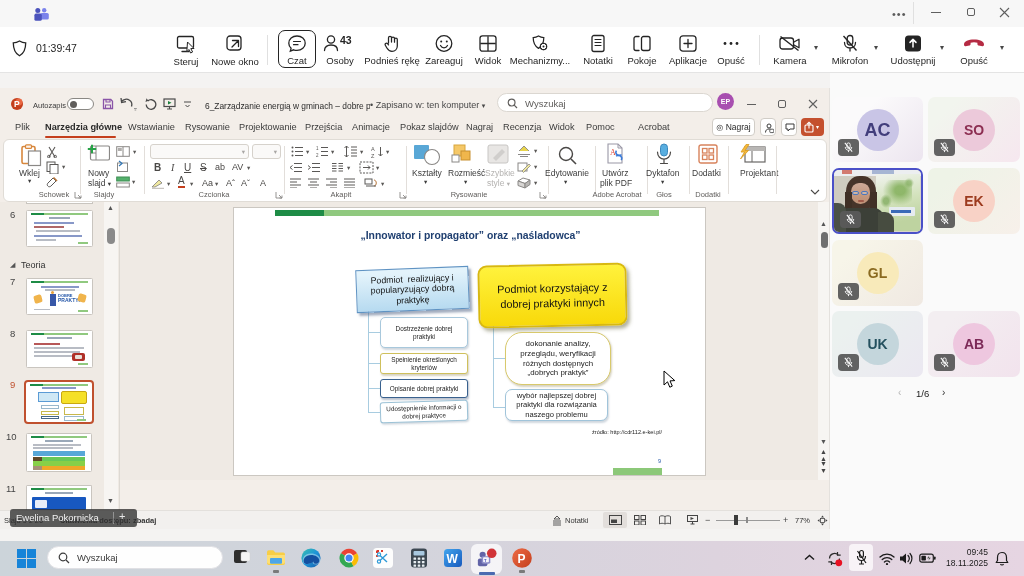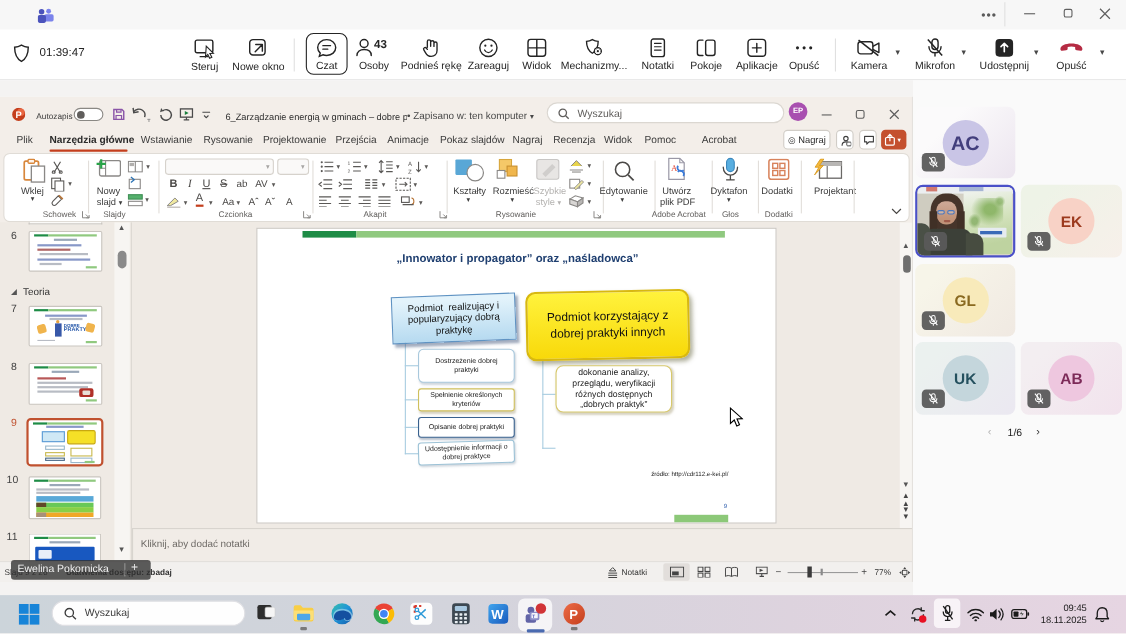--- a/index.html
+++ b/index.html
@@ -657,37 +657,35 @@
 
       <div class="ab" style="left:122px;top:60px;width:113px;height:43px;background:linear-gradient(180deg,#e3f3fb 10%,#b6daf0);border:1.4px solid #5f93c3;box-shadow:2.5px 3px 2.5px rgba(70,90,125,.5);transform:rotate(-2.2deg);display:flex;align-items:center;justify-content:center;text-align:center;font-size:8.8px;color:#111;line-height:1.2">Podmiot&nbsp; realizujący i popularyzujący dobrą praktykę</div>
 
       <div class="ab" style="left:244px;top:56px;width:149px;height:63px;background:linear-gradient(180deg,#fff23c,#f8d90a);border:2px solid #d8b810;border-radius:9px;box-shadow:2.5px 3px 4px rgba(100,100,60,.5);transform:rotate(-1.2deg);display:flex;align-items:center;justify-content:center;text-align:center;font-size:10.8px;color:#111;line-height:1.35">Podmiot korzystający z<br>dobrej praktyki innych</div>
 
       <div class="sbox" style="left:146px;top:109px;width:88px;height:31px;border:1.2px solid #a8c8dc;border-radius:5px;font-size:6.4px;box-shadow:1px 1.5px 2px rgba(120,140,160,.35)">Dostrzeżenie dobrej<br>praktyki</div>
       <div class="sbox" style="left:146px;top:145px;width:88px;height:21px;border:1.2px solid #cfc05c;border-radius:3px;font-size:6.4px;box-shadow:1px 1.5px 2px rgba(140,130,80,.35)">Spełnienie określonych<br>kryteriów</div>
       <div class="sbox" style="left:146px;top:171px;width:88px;height:19px;border:1.4px solid #39618e;border-radius:3px;font-size:6.4px;box-shadow:1px 1.5px 2px rgba(80,100,130,.4)">Opisanie dobrej praktyki</div>
       <div class="sbox" style="left:146px;top:193px;width:88px;height:21px;border:1.2px solid #9cc2d6;border-radius:3px;font-size:6.4px;transform:rotate(-1.8deg);box-shadow:1px 1.5px 2px rgba(120,140,160,.35)">Udostępnienie informacji o<br>dobrej praktyce</div>
 
-      <div class="sbox" style="left:271px;top:124px;width:106px;height:43px;border:1.3px solid #d8c96c;border-radius:7px;font-size:7.9px;box-shadow:1px 1.5px 2px rgba(140,130,80,.35)">dokonanie analizy,<br>przeglądu, weryfikacji<br>różnych dostępnych<br>„dobrych praktyk”</div>
+      <div class="sbox" style="left:271px;top:124px;width:106px;height:53px;border:1.3px solid #d8c96c;border-radius:17px;font-size:7.9px;box-shadow:1px 1.5px 2px rgba(140,130,80,.35)">dokonanie analizy,<br>przeglądu, weryfikacji<br>różnych dostępnych<br>„dobrych praktyk”</div>
+      <div class="sbox" style="left:271px;top:181px;width:103px;height:32px;border:1.3px solid #a0c4da;border-radius:7px;font-size:7.6px;box-shadow:1px 1.5px 2px rgba(120,140,160,.35)">wybór najlepszej dobrej<br>praktyki dla rozwiązania<br>naszego problemu</div>
       <div class="ab" style="left:358px;top:221px;font-size:5.6px;color:#222">źródło: http://cdr112.e-kei.pl/</div>
       <div class="ab" style="left:424px;top:250px;font-size:5.5px;color:#2456a8">9</div>
       <div class="ab" style="left:379px;bottom:0;width:49px;height:7.5px;background:#8cc878"></div>
     </div>
     <svg class="ab" style="left:543px;top:168px" width="13" height="19" viewBox="0 0 13 19">
         <path d="M1 1 L1 15 L4.5 11.8 L6.8 17.2 L9.3 16.1 L7 10.9 L11.8 10.6 Z" fill="#fff" stroke="#000" stroke-width="1"></path>
       </svg>
     <div class="ab" style="left:698px;top:0;width:12px;height:278px;background:#f7f5f2"></div>
     <div class="ab" style="left:700px;top:18px;font-size:7px;color:#555">▲</div>
     <div class="ab" style="left:701px;top:30px;width:7px;height:16px;background:#6f6f6f;border-radius:3.5px"></div>
     <div class="ab" style="left:700px;top:236px;font-size:7px;color:#555">▼</div>
     <div class="ab" style="left:700px;top:246px;font-size:7px;color:#444">▲<br style="line-height:2px">▲</div>
     <div class="ab" style="left:700px;top:258px;font-size:7px;color:#444">▼<br style="line-height:2px">▼</div>
-  </div>
-  <div class="ab" id="pnotes">
-    <div class="ab" style="left:7px;top:8px;font-size:9px;color:#6e6a66">Kliknij, aby dodać notatki</div>
   </div>
   <div class="ab" id="pstatus">
     <div class="ab" style="left:4px;top:5px">Slajd 9 z 26</div>
     <div class="ab" style="left:60px;top:5px;font-weight:bold">Ułatwienia dostępu: zbadaj</div>
     <svg class="ab" style="left:551px;top:4px" width="12" height="11" viewBox="0 0 12 11">
         <path d="M6 1 L9 4 H3 Z" fill="none" stroke="#444" stroke-width="0.9"></path>
         <path d="M2 6 h8 M2 8 h8 M2 10 h8" stroke="#444" stroke-width="0.9"></path>
       </svg>
     <div class="ab" style="left:565px;top:5px">Notatki</div>
     <div class="ab" style="left:603px;top:1px;width:24px;height:16px;background:#e2dedb;border-radius:2px"></div>
@@ -724,20 +722,30 @@
 <div class="ab" id="understrip"></div>
 <div class="ab" style="left:10px;top:509px;width:127px;height:18px;background:rgba(48,48,48,.78);border-radius:3px;z-index:5">
   <div class="ab" style="left:6px;top:3px;font-size:9.5px;color:#f2f2f2;white-space:nowrap">Ewelina Pokornicka</div>
   <div class="ab" style="left:103px;top:3px;width:1px;height:12px;background:rgba(255,255,255,.35)"></div>
   <div class="ab" style="left:109px;top:1px;font-size:11px;color:#e8e8e8">+</div>
 </div>
 <div class="ab" style="left:829px;top:88px;width:1px;height:441px;background:#e4e1dd"></div>
 <div class="ab" id="panel">
   <div class="tile" style="left:1.5px;top:24px;width:91.5px;height:65px;background:linear-gradient(135deg,#fbfafb 30%,#ece5ef)">
     <div class="cir" style="left:25px;top:12px;width:42px;height:42px;background:#c9c5e6;color:#423e7c;font-size:18px">AC</div>
+    <div class="mic">
+        <svg width="11" height="11" viewBox="0 0 12 12">
+          <rect x="4.2" y="1" width="3.6" height="6" rx="1.8" fill="none" stroke="#fff" stroke-width="1"></rect>
+          <path d="M2.5 5.5 C2.5 7.5 4 9 6 9 C8 9 9.5 7.5 9.5 5.5 M6 9 V11" fill="none" stroke="#fff" stroke-width="1"></path>
+          <path d="M2 1 L10 10.5" stroke="#fff" stroke-width="1.1"></path>
+        </svg>
+      </div>
+  </div>
+  <div class="tile" style="left:98px;top:24px;width:92px;height:65px;background:linear-gradient(135deg,#f2f5ee 20%,#f6e7ef)">
+    <div class="cir" style="left:25px;top:12px;width:42px;height:42px;background:#ecc9da;color:#8c2e52;font-size:14px">SO</div>
     <div class="mic">
         <svg width="11" height="11" viewBox="0 0 12 12">
           <rect x="4.2" y="1" width="3.6" height="6" rx="1.8" fill="none" stroke="#fff" stroke-width="1"></rect>
           <path d="M2.5 5.5 C2.5 7.5 4 9 6 9 C8 9 9.5 7.5 9.5 5.5 M6 9 V11" fill="none" stroke="#fff" stroke-width="1"></path>
           <path d="M2 1 L10 10.5" stroke="#fff" stroke-width="1.1"></path>
         </svg>
       </div>
   </div>
   <div class="tile" style="left:1.5px;top:95px;width:91.5px;height:66px;border:2.5px solid #4a50c8;background:#d5d1c5">
     <div class="ab" style="left:0;top:0;width:100%;height:100%;background:linear-gradient(100deg,#cfccc0 30%,#d8d4c8 60%)"></div>

